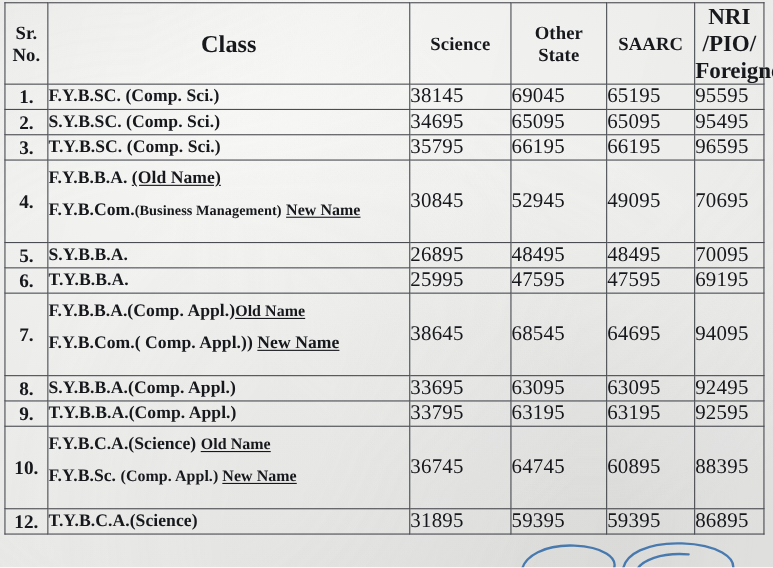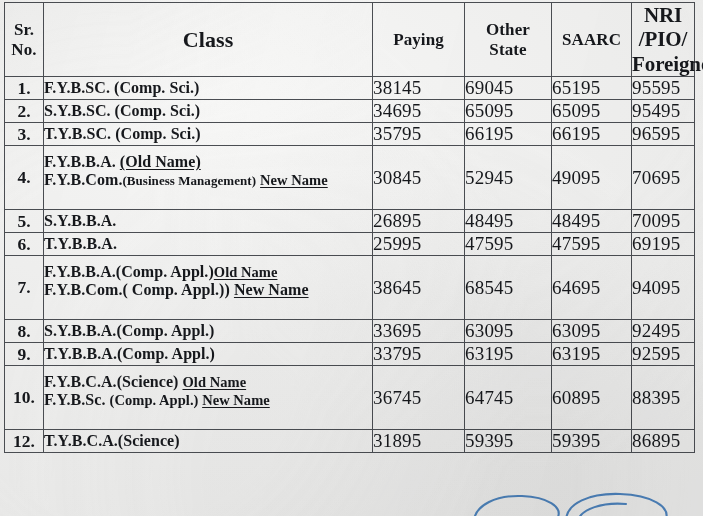--- a/index.html
+++ b/index.html
@@ -94,21 +94,21 @@
   }
   td.num {
     text-align: left;
     font-size: 19px;
     font-weight: 400;
     padding: 3px 0 4px;
     letter-spacing: .2px;
   }
   tr.two-line td.cls { padding-top: 7px; padding-bottom: 20px; }
   tr.two-line td.cls .ln { display: block; }
-  tr.two-line td.cls .ln + .ln { }
+  tr.two-line td.cls .ln + .ln { margin-top: 11px; }
 
   .u  { text-decoration: underline; text-underline-offset: 2px; }
   .sm { font-size: 13px; font-weight: 700; }
   .mid{ font-size: 14.5px; font-weight: 700; }
 
   
   #pen-stamp {
     position: absolute;
     left: 470px;
     top: 487px;
@@ -131,21 +131,21 @@
         <col class="c-saarc">
         <col class="c-nri">
     </colgroup>
     <thead>
       <tr>
         <th class="h-sr">
           <span>Sr.</span><br>
           <span>No.</span>
         </th>
         <th class="h-class">Class</th>
-        <th class="h-pay">Paying</th>
+        <th class="h-pay">Science</th>
         <th class="h-other">
           <span>Other</span><br>
           <span>State</span>
         </th>
         <th class="h-saarc">SAARC</th>
         <th class="h-nri">
           <span>NRI /PIO/</span><br>
           <span>Foreigners</span>
         </th>
       </tr>

